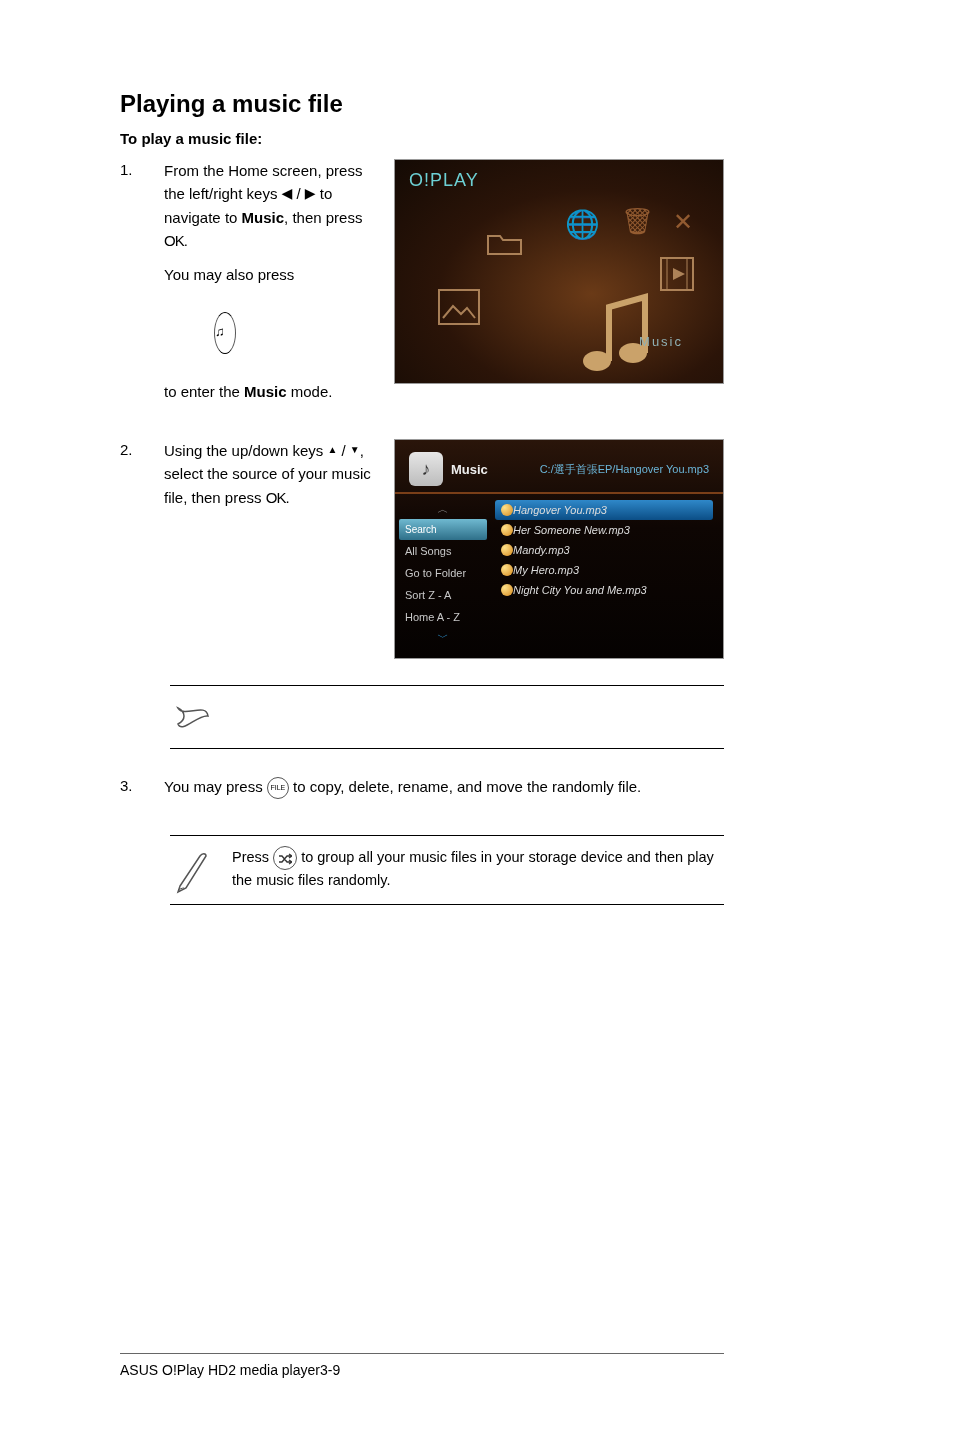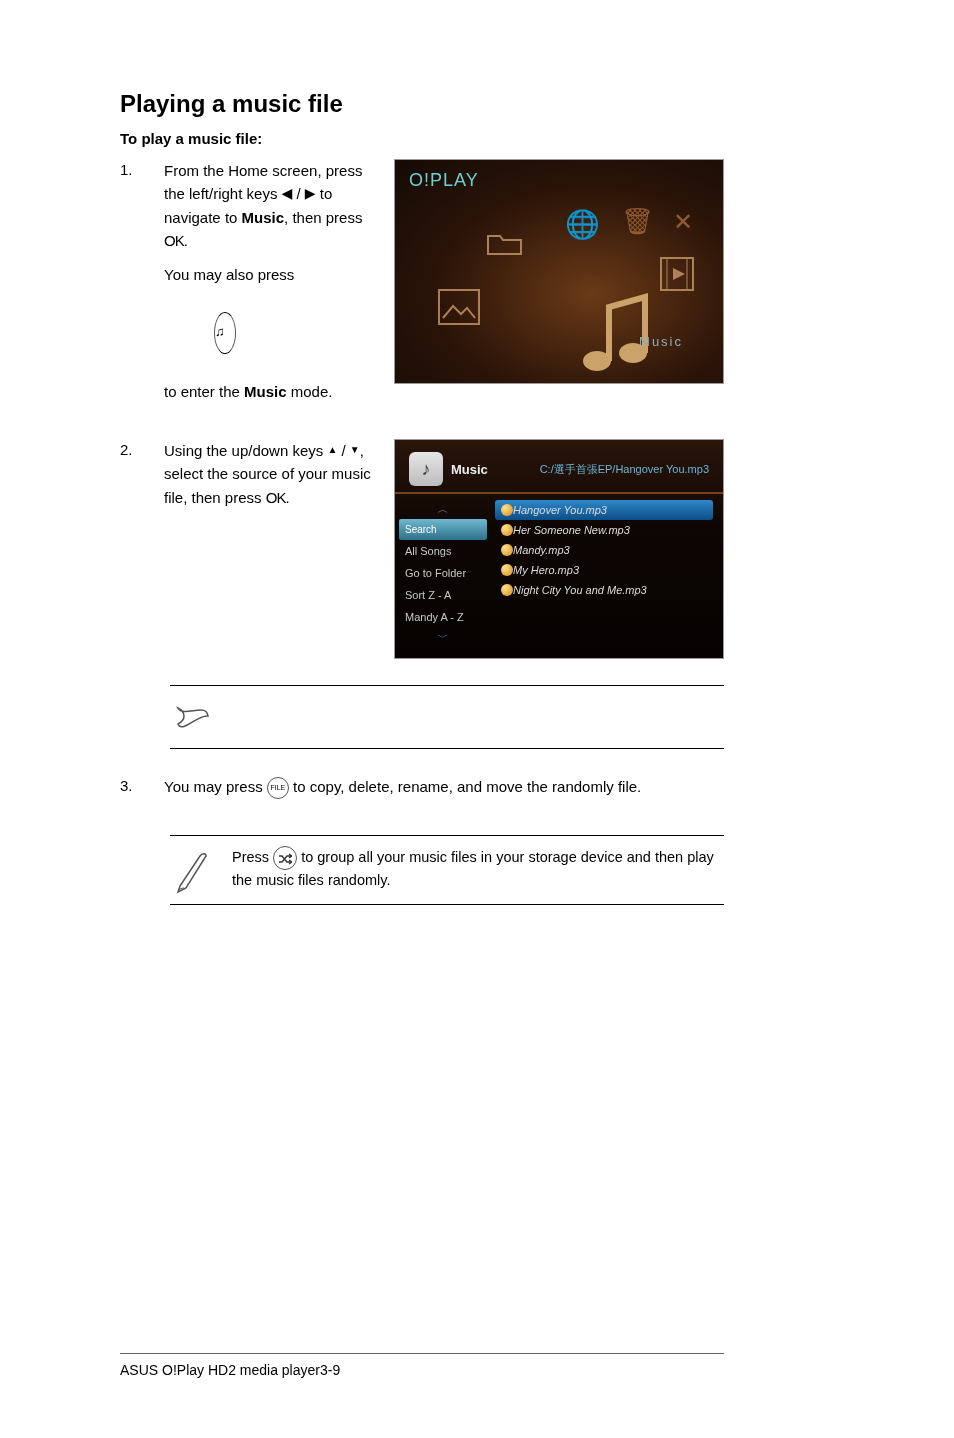--- a/index.html
+++ b/index.html
@@ -256,21 +256,21 @@
         <div class="mtxt">Music</div>
         <div class="path">C:/選手首張EP/Hangover You.mp3</div>
       </div>
       <div class="s2-body">
         <div class="s2-side">
           <div class="chev">︿</div>
           <div class="item sel">Search</div>
           <div class="item">All Songs</div>
           <div class="item">Go to Folder</div>
           <div class="item">Sort Z - A</div>
-          <div class="item">Mandy A - Z</div>
+          <div class="item">Home A - Z</div>
           <div class="chev" style="color:#2a88c0;">﹀</div>
         </div>
         <div class="s2-list">
           <div class="li sel">
               <span class="dot"></span>
               <span>Hangover You.mp3</span>
             </div>
           <div class="li">
               <span class="dot"></span>
               <span>Her Someone New.mp3</span>

